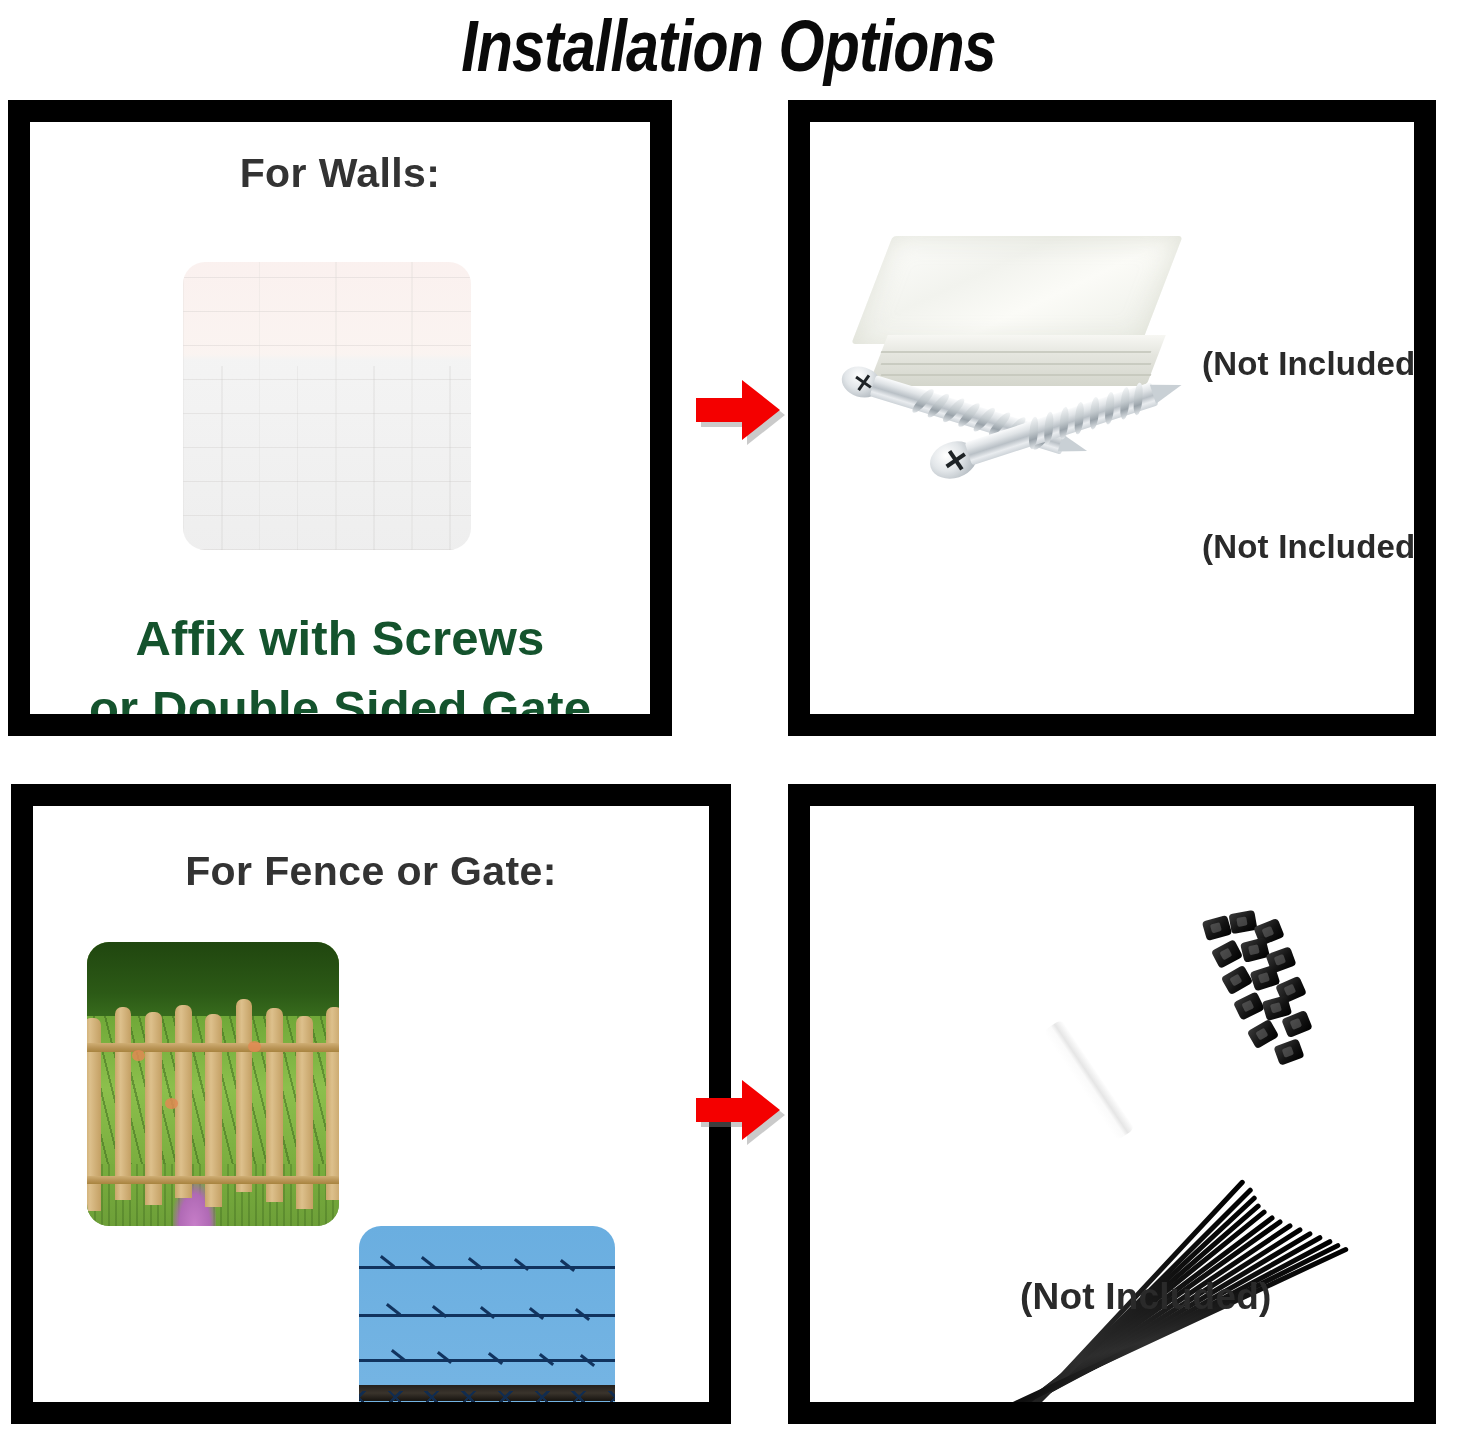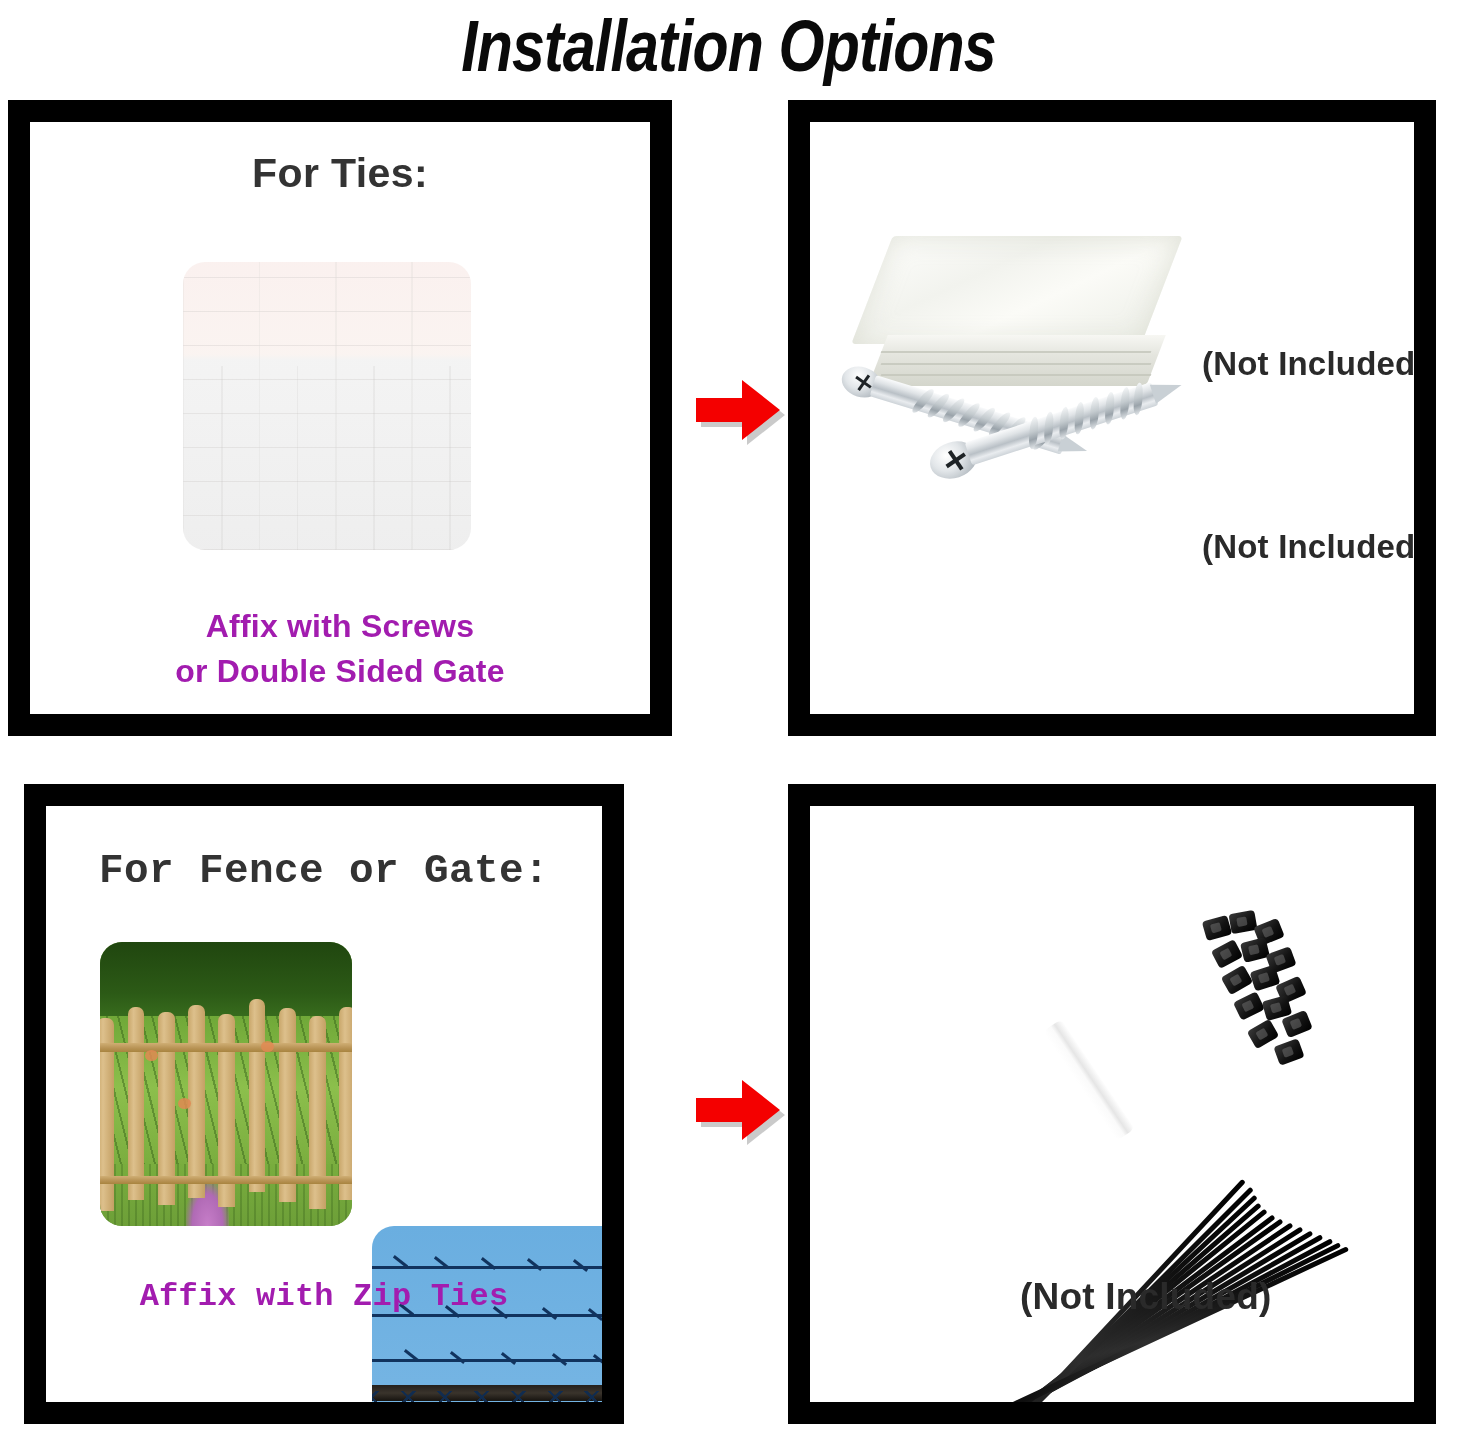--- a/index.html
+++ b/index.html
@@ -22,34 +22,34 @@
 
   
   .panel{
     position:absolute;
     background:#ffffff;
     border:22px solid #000000;
     box-sizing:border-box;
   }
   #panel-walls   {left:8px;  top:100px;  width:664px; height:636px;}
   #panel-hardware{left:788px;top:100px;  width:648px; height:636px;}
-  #panel-fence   {left:24px;  top:784px;  width:600px; height:640px;font-family:Liberation Mono, monospace;}
+  #panel-fence   {left:11px;  top:784px;  width:720px; height:640px;}
   #panel-zipties {left:788px;top:784px;  width:648px; height:640px;}
 
   .panel-inner{position:relative;width:100%;height:100%;overflow:hidden;}
 
   
   .heading{
     position:absolute;width:100%;text-align:center;
     font-size:41px;font-weight:bold;color:#333333;
     letter-spacing:.4px;
   }
   .caption{
     position:absolute;width:100%;text-align:center;
-    font-size:32px;font-weight:bold;color:#a21caf;
+    font-size:49px;font-weight:bold;color:#14532d;
     line-height:1.42;letter-spacing:.2px;
   }
   .notinc{
     position:absolute;
     font-size:33px;font-weight:bold;color:#2a2a2a;
     white-space:nowrap;letter-spacing:.2px;
   }
 
   
   .arrow{position:absolute;width:96px;height:76px;}
@@ -161,21 +161,21 @@
       transform:rotate(-34deg);}
 </style>
 </head>
 <body>
 
 <div class="title">Installation Options</div>
 
 <div class="panel" id="panel-walls">
   <div class="panel-inner">
 
-    <div class="heading" style="top:28px;">For Ties:</div>
+    <div class="heading" style="top:28px;">For Walls:</div>
 
     <div class="photo brickwall" style="left:153px;top:140px;width:288px;height:288px;">
     </div>
 
     <div class="caption" style="top:482px;">
       <div>Affix with Screws</div>
       <div>or Double Sided Gate</div>
     </div>
 
   </div>
@@ -287,23 +287,20 @@
       <div class="cf-wire" style="top:47%;"></div>
       <div class="cf-barb" style="left:12%;top:45%;"></div>
       <div class="cf-barb" style="left:30%;top:45.6%;"></div>
       <div class="cf-barb" style="left:50%;top:46%;"></div>
       <div class="cf-barb" style="left:70%;top:46.4%;"></div>
       <div class="cf-barb" style="left:86%;top:46.8%;"></div>
       <div class="cf-rail" style="top:56%;"></div>
       <div class="cf-mesh"></div>
     </div>
 
-    <div class="caption" style="top:468px;">
-      <div>Affix with Zip Ties</div>
-    </div>
 
   </div>
 </div>
 
 <div class="arrow" style="left:690px;top:1072px;">
   <svg viewBox="0 0 96 76">
     <path d="M6 26 L52 26 L52 8 L90 38 L52 68 L52 50 L6 50 Z" fill="#8a8a8a" opacity=".45" transform="translate(5,5)"></path>
     <path d="M6 26 L52 26 L52 8 L90 38 L52 68 L52 50 L6 50 Z" fill="#F40000"></path>
   </svg>
 </div>

